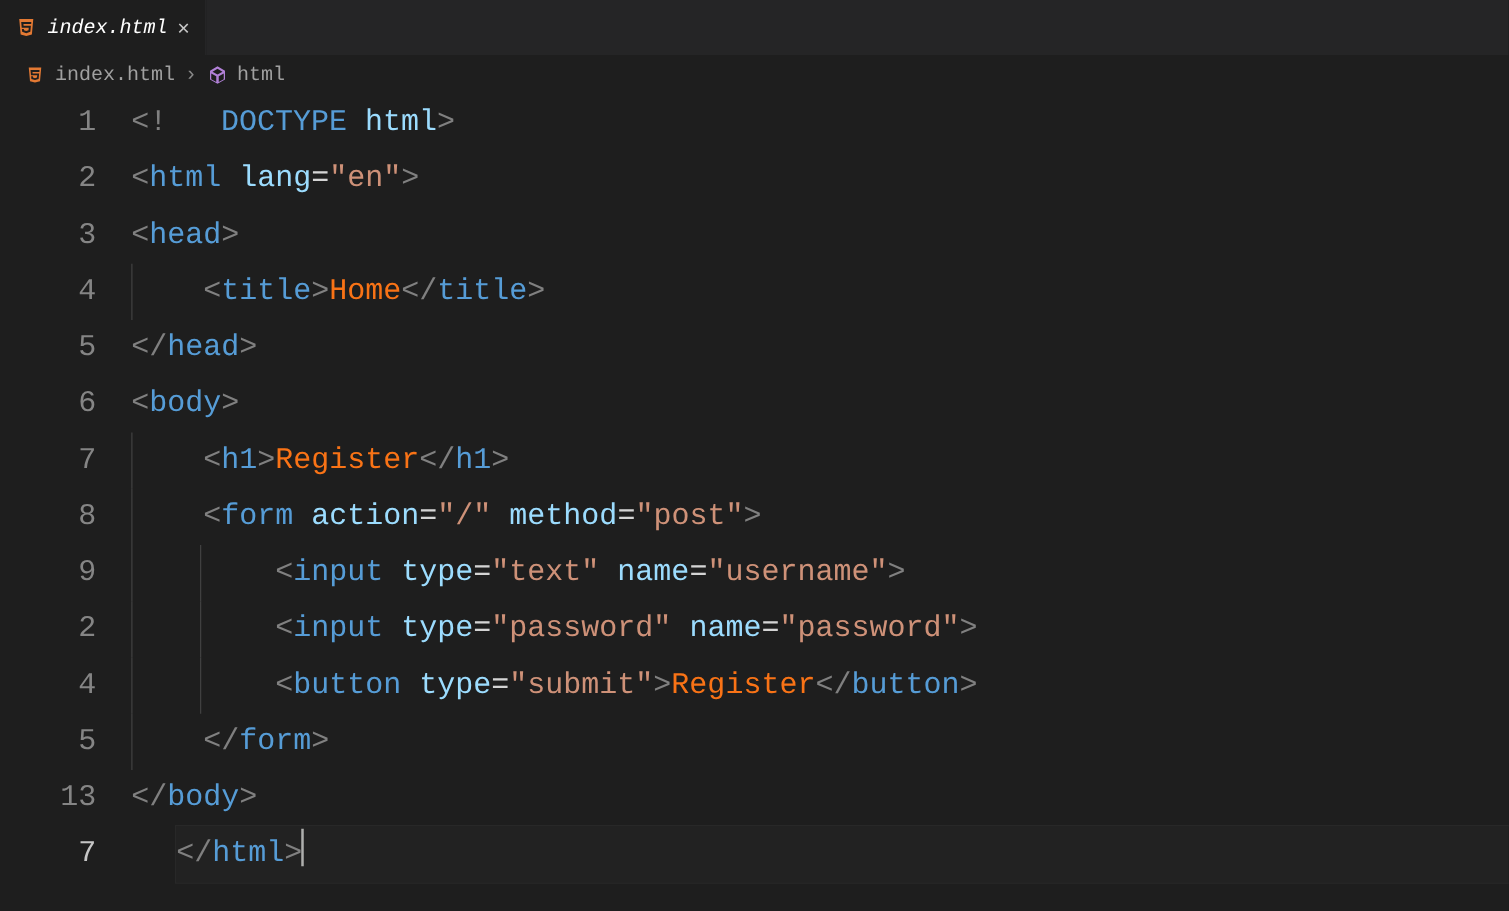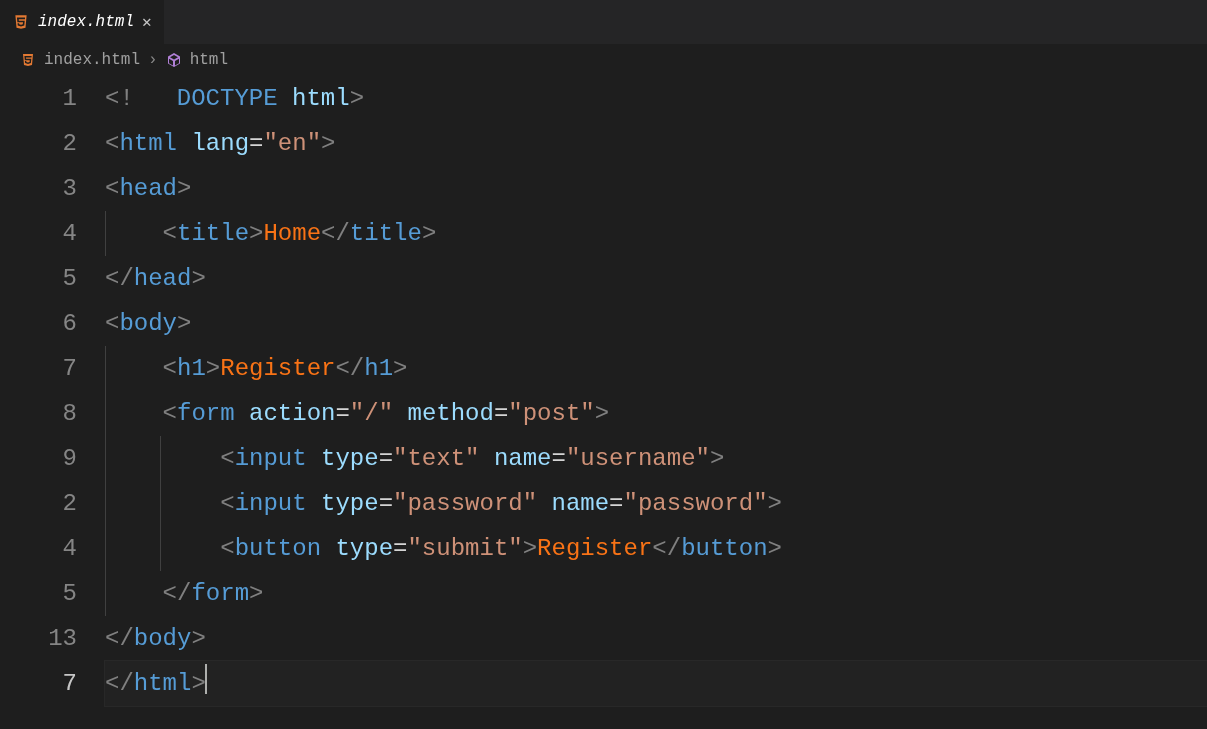--- a/index.html
+++ b/index.html
@@ -67,20 +67,21 @@
     white-space: pre;
     position: relative;
   }
   .code-line {
     height: 45px;
     position: relative;
   }
   .code-line.active {
     background: rgba(255,255,255,0.02);
     outline: 1px solid #282828;
+    margin-left: 36px;
   }
   .indent-guide {
     position: absolute;
     left: 0;
     top: 0;
     bottom: 0;
     border-left: 1px solid #404040;
   }
   .cursor {
     display: inline-block;

